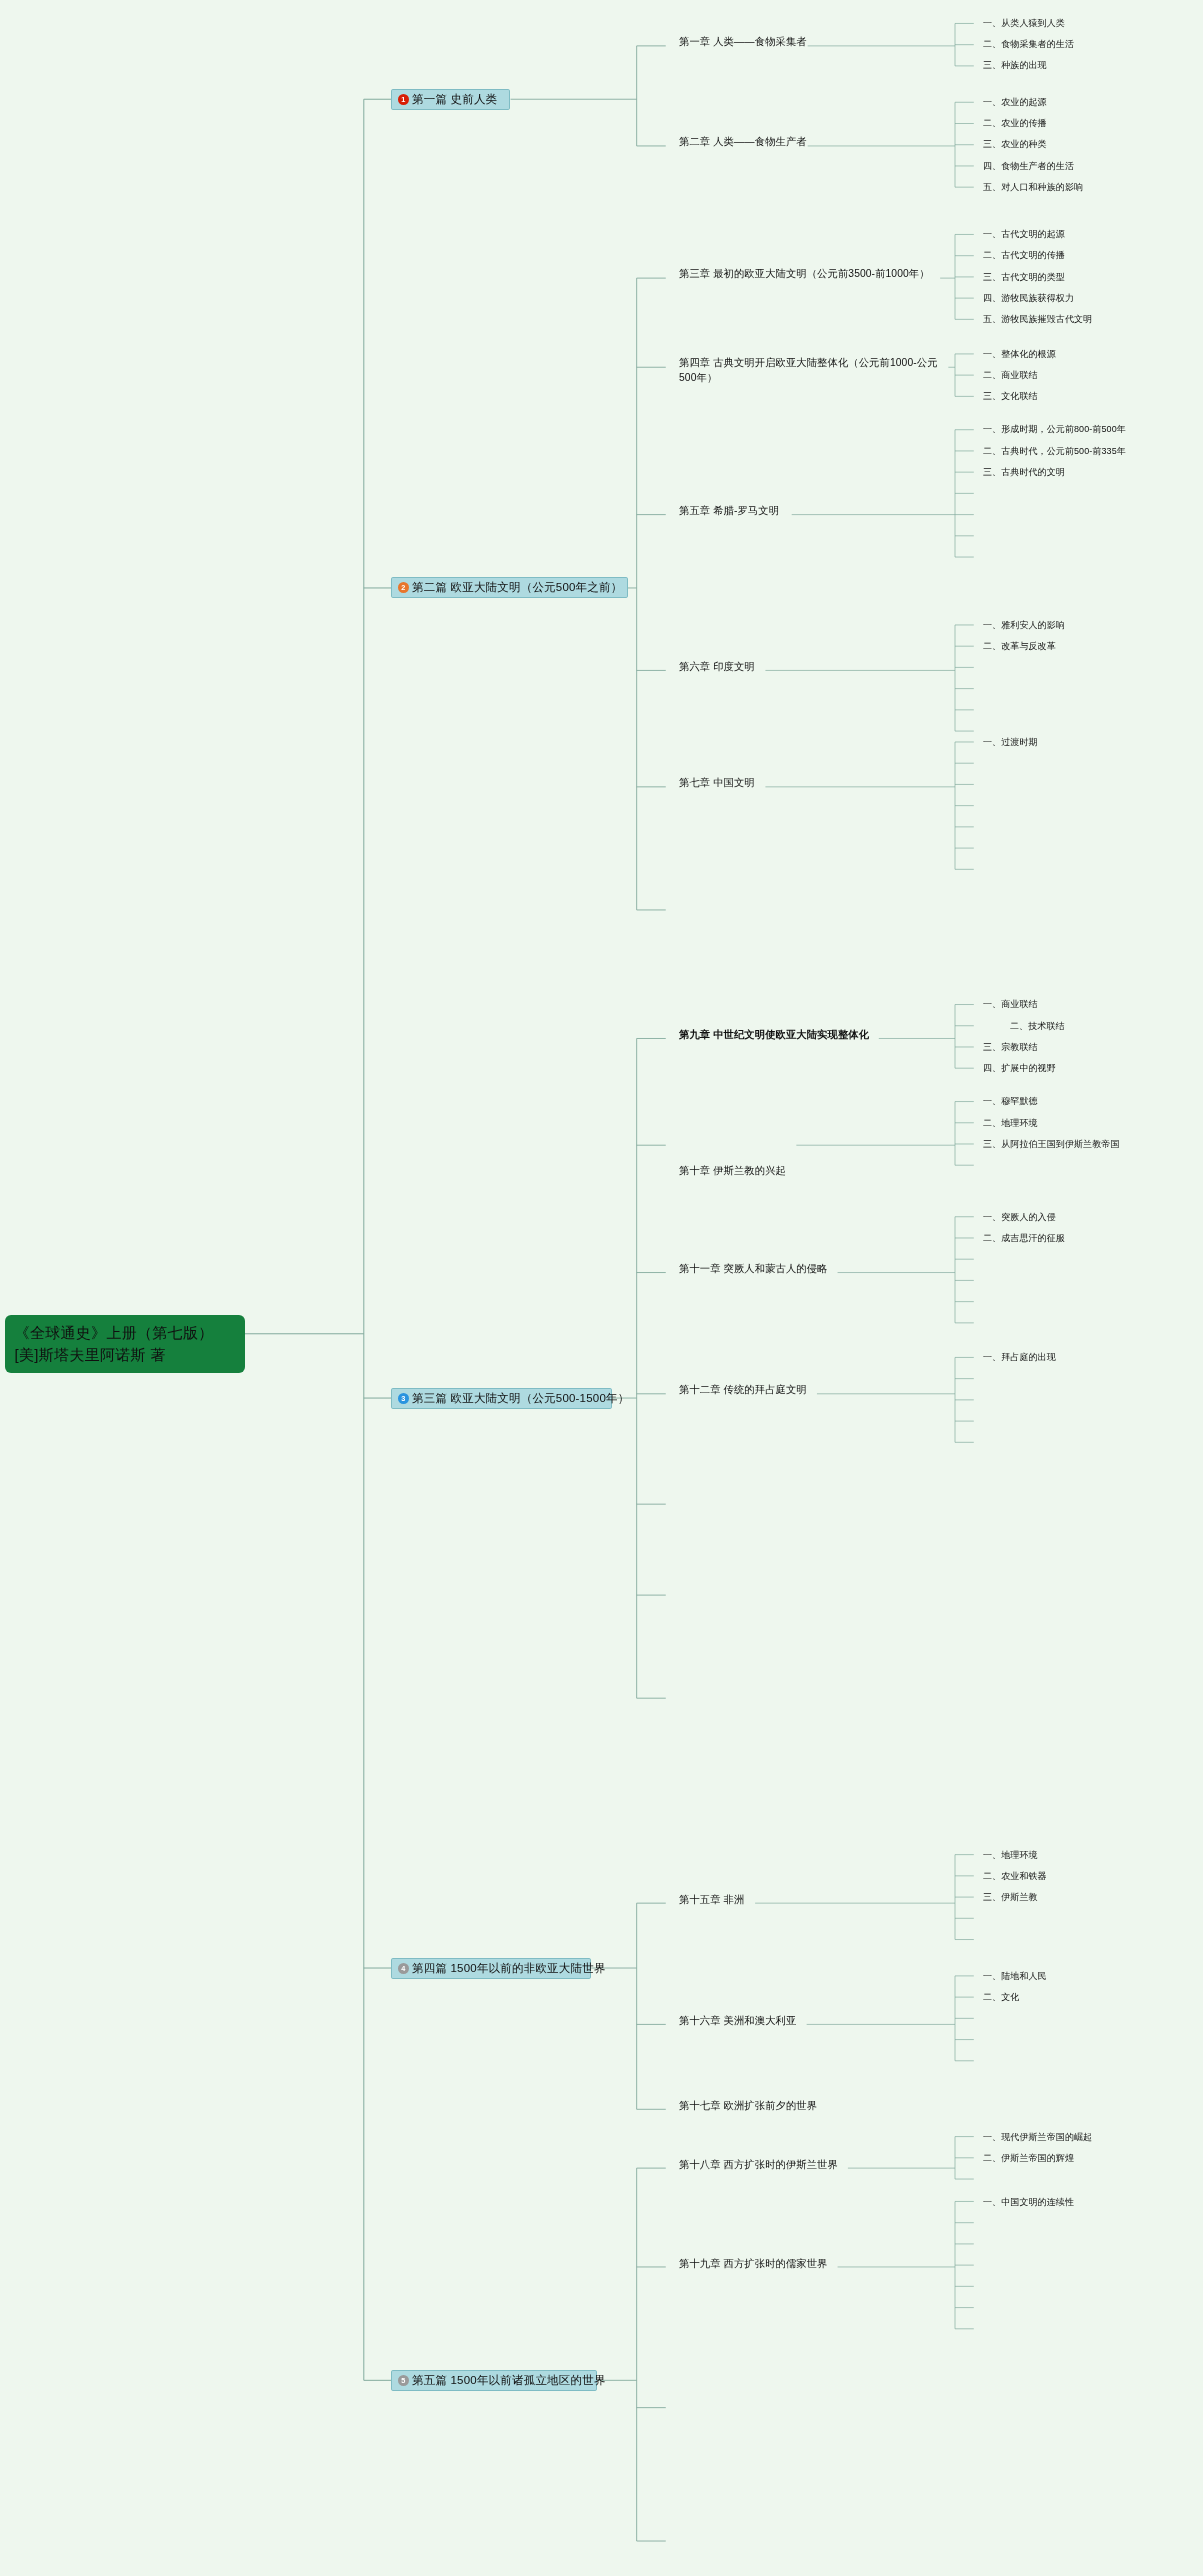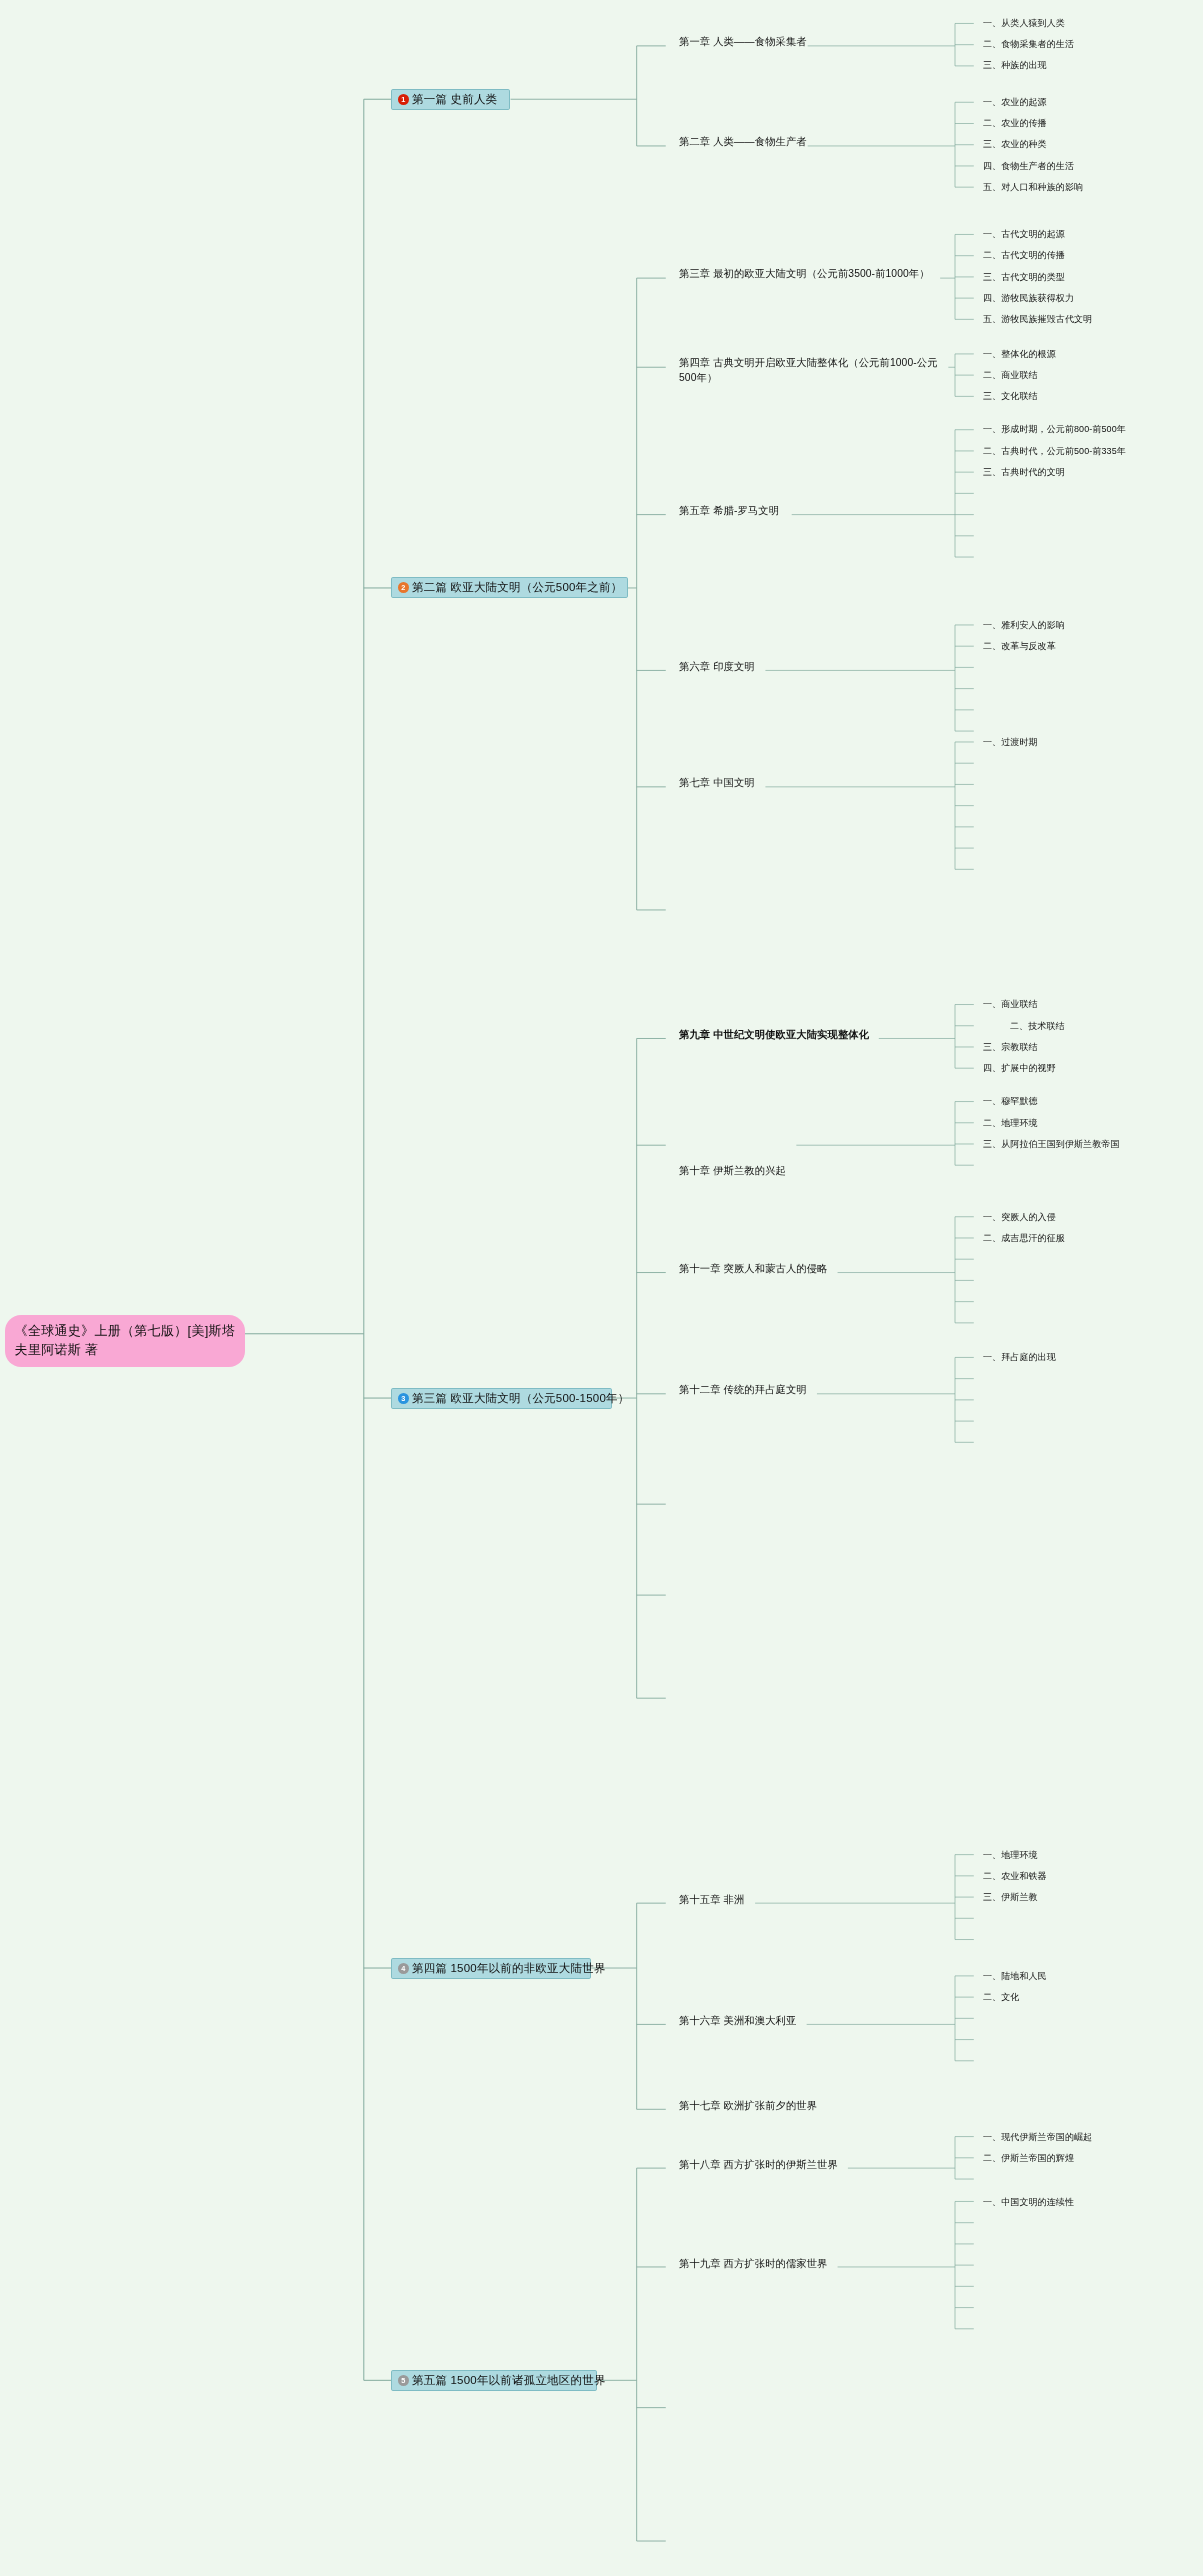--- a/index.html
+++ b/index.html
@@ -7,25 +7,25 @@
     background:#eef7ee;
     font-family:"Liberation Sans","DejaVu Sans",sans-serif;
     width:1203px;height:2576px;position:relative;overflow:hidden;
   }
   #canvas{position:absolute;inset:0;width:1203px;height:2576px;}
   #edges{position:absolute;left:0;top:0;width:1203px;height:2576px;pointer-events:none;}
 
   
   .root-node{
     position:absolute;
-    background:#f9a8d4;
+    background:#15803d;
     color:#0d0d0d;
-    border-radius:16px;
+    border-radius:6px;
     padding:7.3px 9.7px;
-    font-size:13px;
+    font-size:15px;
     line-height:1.45;
     box-sizing:border-box;
     letter-spacing:0.3px;
   }
   .root-node .root-text{display:block;color:#101010;font-weight:400;}
 
   
   .part-node{
     position:absolute;
     background:#aedae0;

